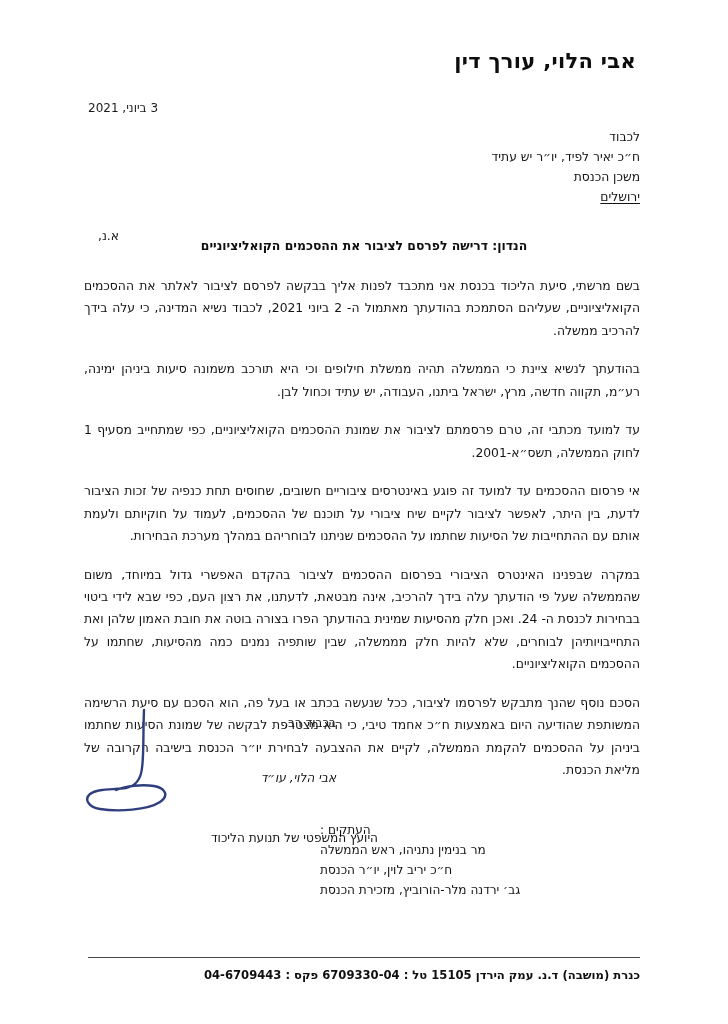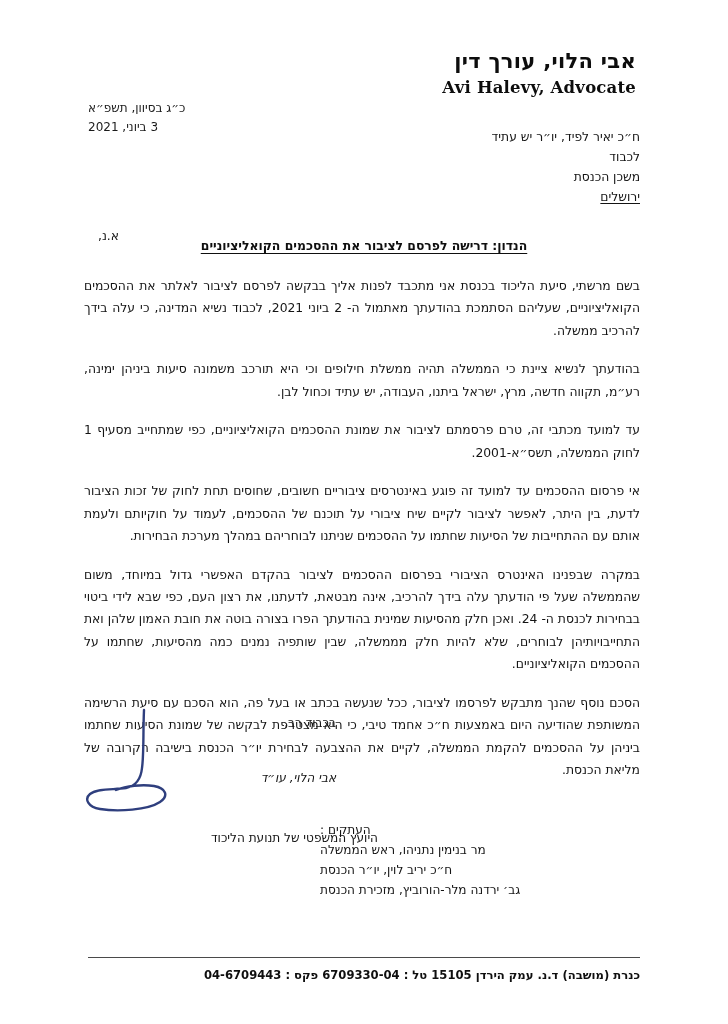--- a/index.html
+++ b/index.html
@@ -108,21 +108,20 @@
     top: 238px;
     left: 0;
     width: 728px;
     text-align: center;
     direction: rtl;
     font-size: 12.4px;
     font-weight: bold;
     color: #0f0f0f;
   }
   .subject span {
-    text-decoration: underline;
     text-underline-offset: 3px;
     margin-top: 40px;
   }
 
   
   .body-text {
     position: absolute;
     top: 275px;
     right: 88px;
     width: 556px;
@@ -199,46 +198,44 @@
     line-height: 1.5;
   }
 </style>
 </head>
 <body>
 
 <div class="page">
 
   <div class="letterhead">
     <div class="firm-name-he">אבי הלוי, עורך דין</div>
-    <div class="firm-name-en">Avi Halevy, Advocate</div>
   </div>
 
   <div class="date-block">
-    <div>כ״ג בסיוון, תשפ״א</div>
     <div>3 ביוני, 2021</div>
   </div>
 
   <div class="recipient">
+    <div>לכבוד</div>
     <div>ח״כ יאיר לפיד, יו״ר יש עתיד</div>
-    <div>לכבוד</div>
     <div>משכן הכנסת</div>
     <div class="city">ירושלים</div>
   </div>
 
   <div class="greeting">א.נ,</div>
 
   <div class="subject">
     <span>הנדון: דרישה לפרסם לציבור את ההסכמים הקואליציוניים</span>
   </div>
 
   <div class="body-text">
     <p>בשם מרשתי, סיעת הליכוד בכנסת אני מתכבד לפנות אליך בבקשה לפרסם לציבור לאלתר את ההסכמים הקואליציוניים, שעליהם הסתמכת בהודעתך מאתמול ה- 2  ביוני 2021, לכבוד נשיא המדינה, כי עלה בידך להרכיב ממשלה.</p>
     <p>בהודעתך לנשיא ציינת כי הממשלה תהיה ממשלת חילופים וכי היא תורכב משמונה סיעות  ביניהן ימינה, רע״מ, תקווה חדשה, מרץ, ישראל ביתנו, העבודה, יש עתיד וכחול לבן.</p>
     <p>עד למועד מכתבי זה, טרם פרסמתם לציבור את שמונת ההסכמים הקואליציוניים, כפי   שמתחייב מסעיף 1 לחוק הממשלה, תשס״א-2001.</p>
-    <p>אי פרסום ההסכמים עד למועד זה פוגע באינטרסים ציבוריים חשובים, שחוסים תחת לחוק של זכות הציבור לדעת, בין היתר, לאפשר לציבור לקיים שיח ציבורי על תוכנם של ההסכמים, לעמוד על חוקיותם ולעמת אותם עם ההתחייבות של הסיעות שחתמו על ההסכמים שניתנו לבוחריהם במהלך מערכת הבחירות.</p>
+    <p>אי פרסום ההסכמים עד למועד זה פוגע באינטרסים ציבוריים חשובים, שחוסים תחת כנפיה של זכות הציבור לדעת, בין היתר, לאפשר לציבור לקיים שיח ציבורי על תוכנם של ההסכמים, לעמוד על חוקיותם ולעמת אותם עם ההתחייבות של הסיעות שחתמו על ההסכמים שניתנו לבוחריהם במהלך מערכת הבחירות.</p>
     <p>במקרה שבפנינו האינטרס הציבורי בפרסום ההסכמים לציבור בהקדם האפשרי גדול    במיוחד, משום שהממשלה שעל פי הודעתך עלה בידך להרכיב, אינה מבטאת, לדעתנו, את רצון העם, כפי שבא לידי ביטוי בבחירות לכנסת ה- 24. ואכן חלק מהסיעות שמינית בהודעתך הפרו בצורה בוטה את חובת האמון שלהן ואת התחייבויותיהן לבוחרים, שלא להיות חלק מממשלה, שבין שותפיה נמנים כמה מהסיעות, שחתמו על ההסכמים הקואליציוניים.</p>
     <p>הסכם נוסף שהנך מתבקש לפרסמו לציבור, ככל שנעשה בכתב או בעל פה, הוא הסכם עם סיעת הרשימה המשותפת שהודיעה היום באמצעות ח״כ אחמד טיבי, כי היא מצטרפת לבקשה של שמונת הסיעות שחתמו ביניהן על ההסכמים להקמת הממשלה, לקיים את ההצבעה לבחירת יו״ר הכנסת בישיבה הקרובה של מליאת הכנסת.</p>
   </div>
 
   <svg class="signature-mark" viewBox="0 0 160 110" xmlns="http://www.w3.org/2000/svg">
     <path d="M74,4 C73,26 74,48 72,62 C71,72 66,80 56,82 C44,84 28,82 20,88 C14,93 18,101 30,103 C48,106 78,104 90,96 C99,90 96,82 84,80 C72,78 56,80 46,84" fill="none" stroke="#2f3f7e" stroke-width="2.4" stroke-linecap="round" stroke-linejoin="round"></path>
   </svg>
 
   <div class="signature-area">
     <div class="sig-regards">בכבוד רב,</div>

